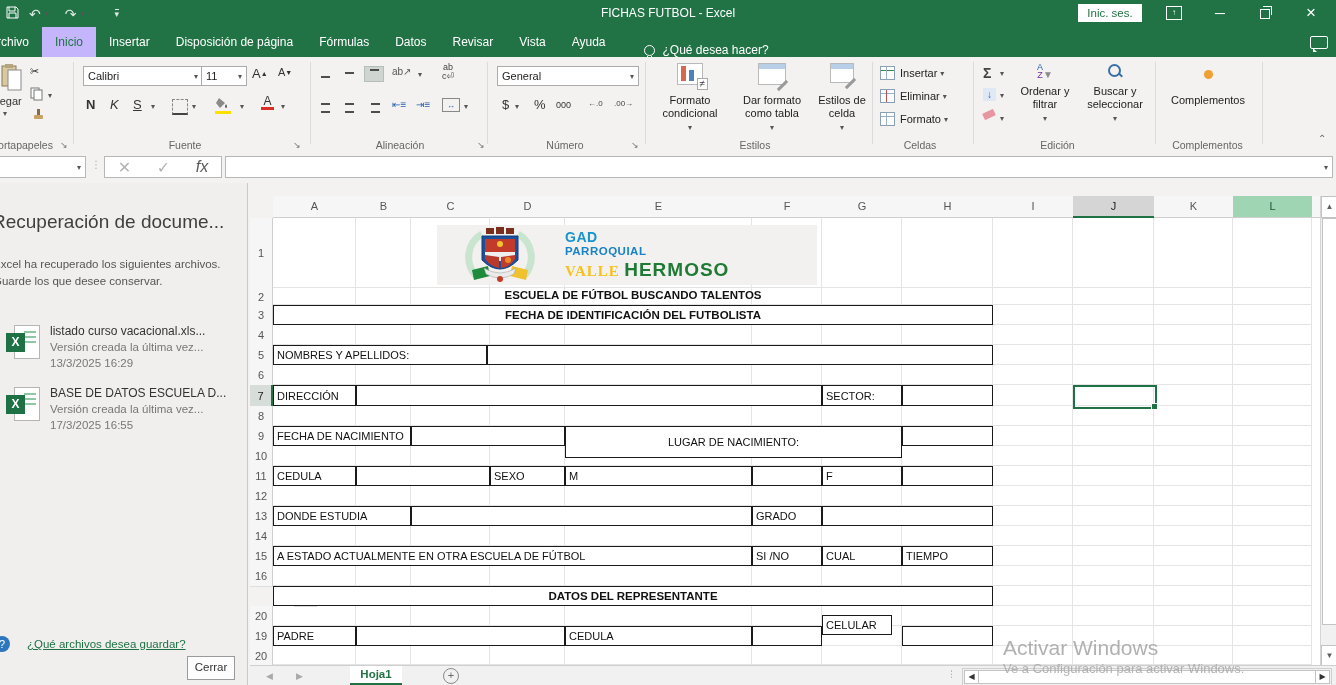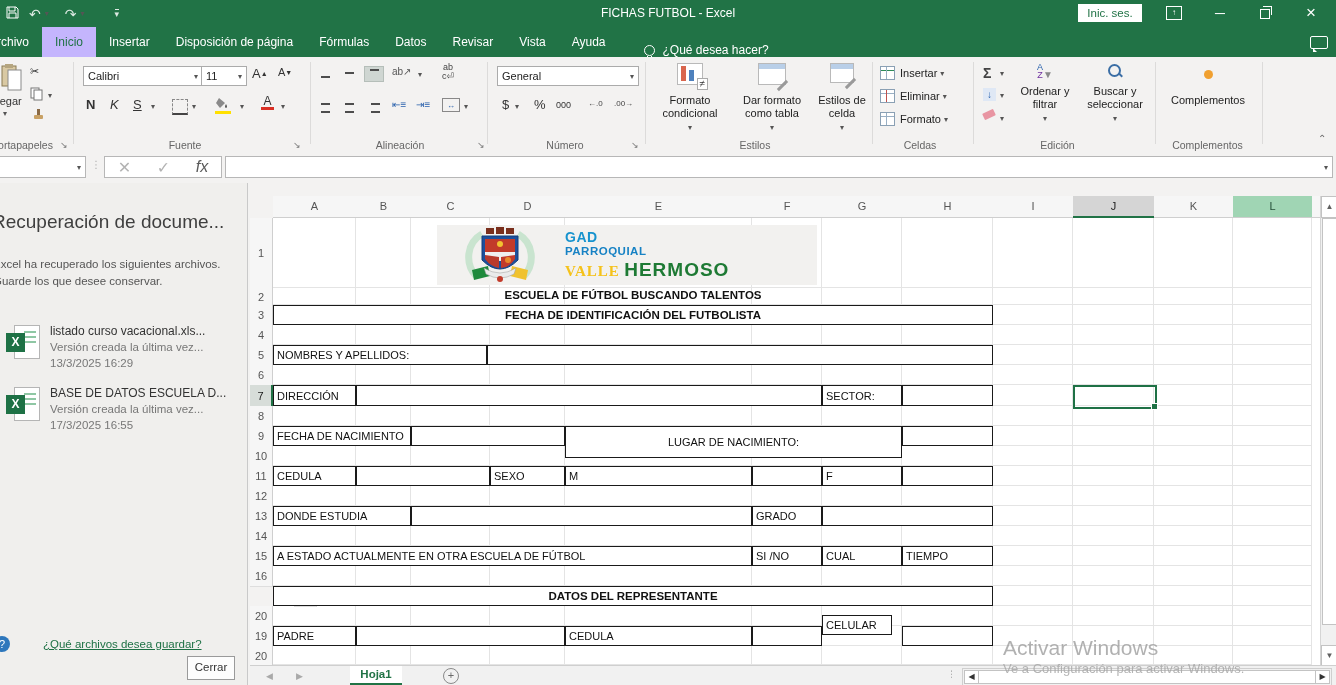--- a/index.html
+++ b/index.html
@@ -390,21 +390,21 @@
             <i style="top:15px;"></i>
           </span>
         <span class="xl-box">X</span>
       </span>
       <span class="rp-name">BASE DE DATOS ESCUELA D...</span>
       <span class="rp-sub">Versión creada la última vez...</span>
       <span class="rp-date">17/3/2025 16:55</span>
     </div>
 
     <span class="helpdot" style="top:453px;">?</span>
-    <a class="rp-link" style="top:455px;margin-left:16px;">¿Qué archivos desea guardar?</a>
+    <a class="rp-link" style="top:455px;">¿Qué archivos desea guardar?</a>
     <div class="rp-close">Cerrar</div>
   </div>
 
   <div id="sheet">
     <div id="gridbg"></div>
     <div id="gridlines">
         <div class="vline" style="left: 105px;"></div>
         <div class="vline" style="left: 160px;"></div>
         <div class="vline" style="left: 239px;"></div>
         <div class="vline" style="left: 314px;"></div>

